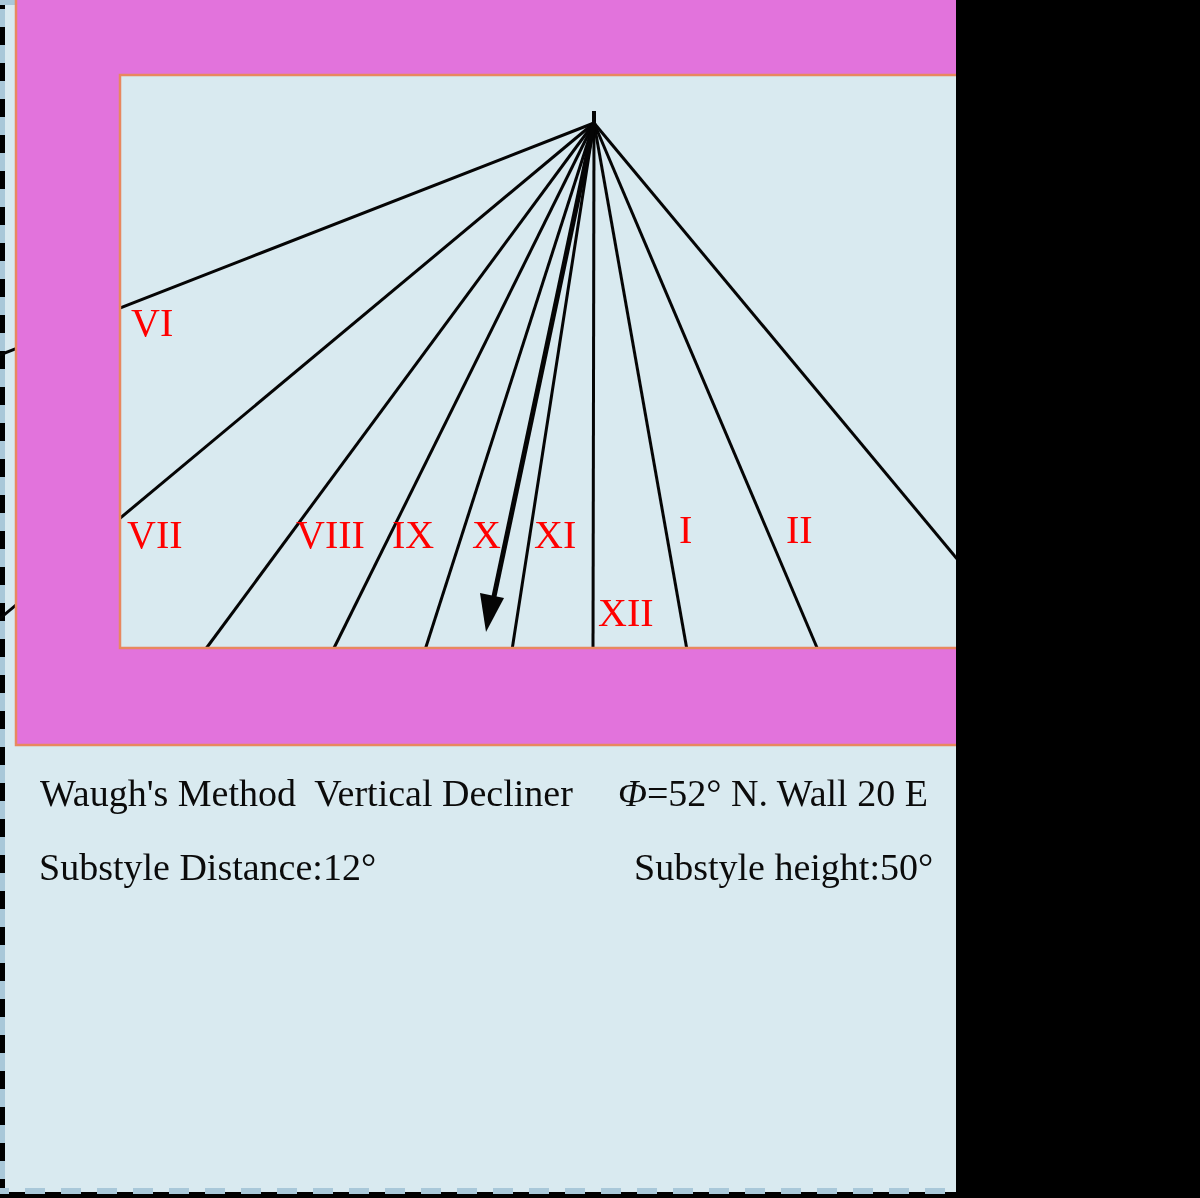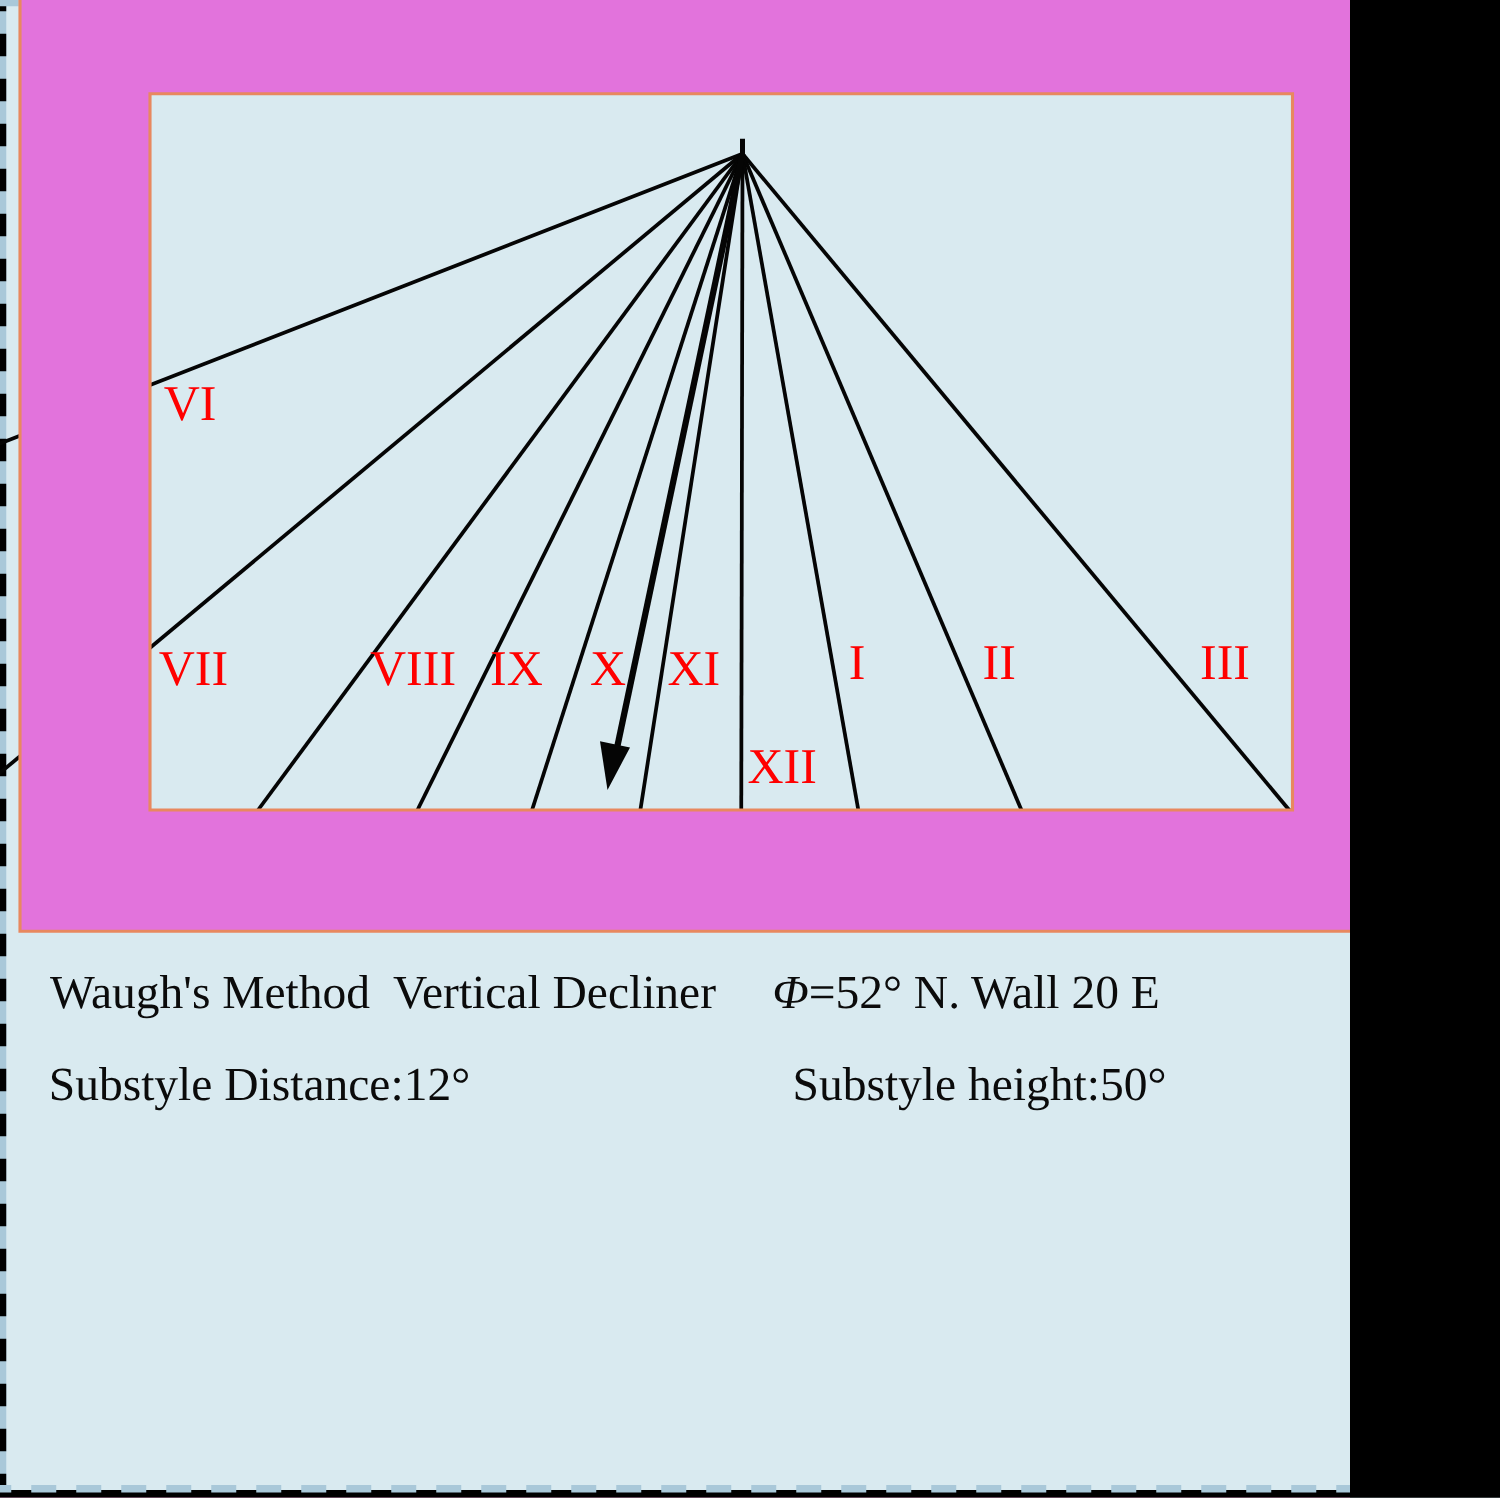--- a/index.html
+++ b/index.html
@@ -1,18 +1,18 @@
 <!DOCTYPE html>
 <html><head>
 <meta charset="utf-8">
 <style>
   html,body{margin:0;padding:0;background:#000;}
   .canvas{
     position:relative;
-    width:1080px;height:1198px;
+    width:956px;height:1198px;
     background:#ec4899;
     overflow:hidden;
   }
   svg{display:block;}
   .hour-label{
     font-family:"Liberation Serif",serif;
     font-size:40px;
     fill:#ff0000;
   }
   .caption{

